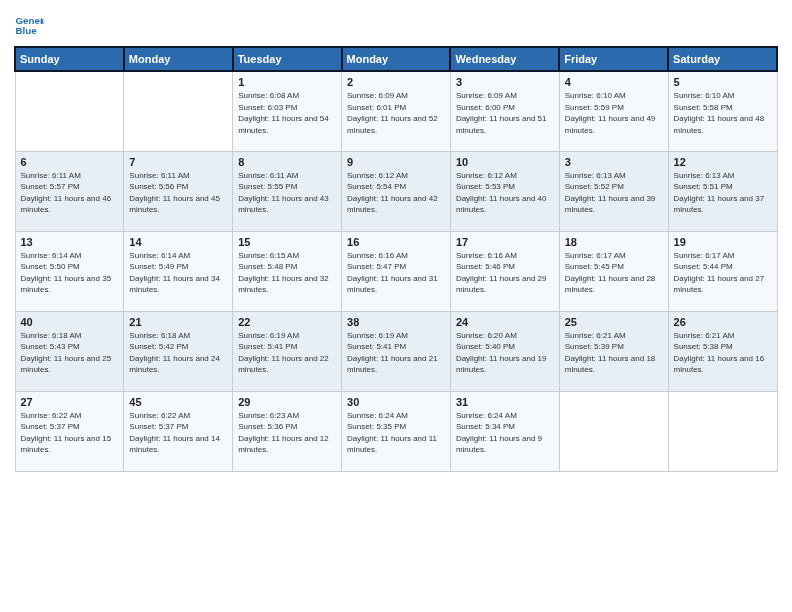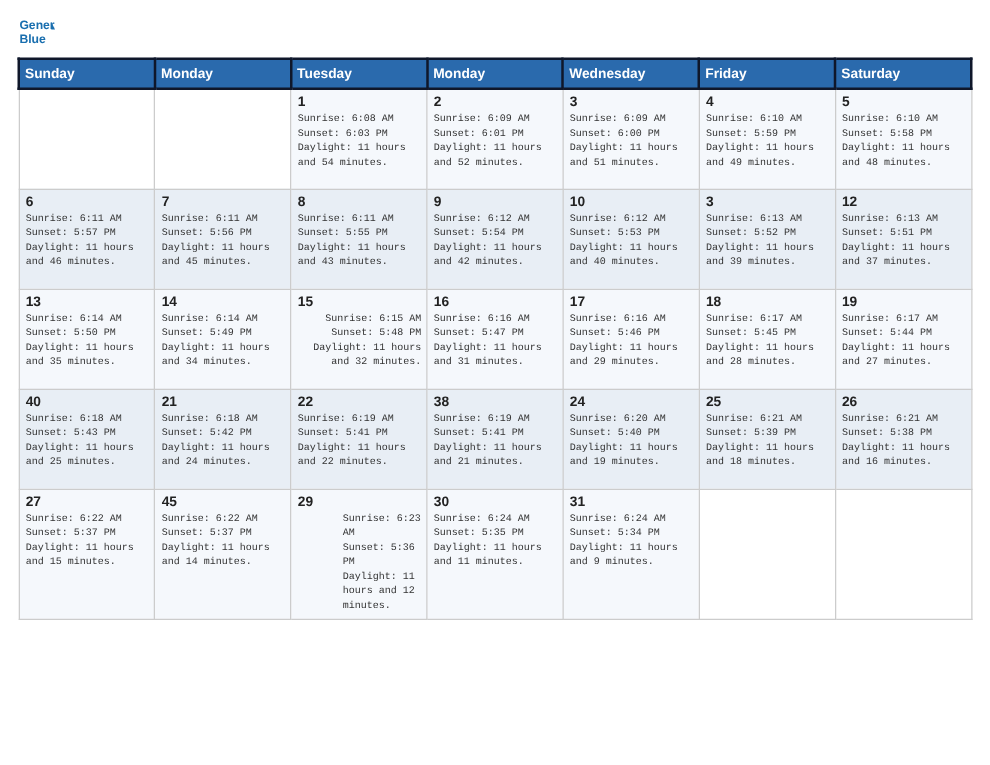--- a/index.html
+++ b/index.html
@@ -77,21 +77,20 @@
       font-size: 11px;
       font-weight: bold;
       color: #222;
       display: block;
       margin-bottom: 2px;
     }
     .day-info {
       font-size: 8px;
       color: #333;
       line-height: 1.45;
-      font-family: Liberation Mono, monospace;
     }
     .empty-cell {
       background: #fff !important;
     }
   </style>
 </head>
 <body>
 
 <div class="container">
   <div class="header">
@@ -207,21 +206,21 @@
 Daylight: 11 hours and 35 minutes.</div>
           </td>
           <td>
             <span class="day-num">14</span>
             <div class="day-info" style="white-space: pre-line;">Sunrise: 6:14 AM
 Sunset: 5:49 PM
 Daylight: 11 hours and 34 minutes.</div>
           </td>
           <td>
             <span class="day-num">15</span>
-            <div class="day-info" style="white-space: pre-line; text-align: right;">Sunrise: 6:15 AM
+            <div class="day-info" style="white-space: pre-line;">Sunrise: 6:15 AM
 Sunset: 5:48 PM
 Daylight: 11 hours and 32 minutes.</div>
           </td>
           <td>
             <span class="day-num">16</span>
             <div class="day-info" style="white-space: pre-line;">Sunrise: 6:16 AM
 Sunset: 5:47 PM
 Daylight: 11 hours and 31 minutes.</div>
           </td>
           <td>
@@ -295,21 +294,21 @@
 Daylight: 11 hours and 15 minutes.</div>
           </td>
           <td>
             <span class="day-num">45</span>
             <div class="day-info" style="white-space: pre-line;">Sunrise: 6:22 AM
 Sunset: 5:37 PM
 Daylight: 11 hours and 14 minutes.</div>
           </td>
           <td>
             <span class="day-num">29</span>
-            <div class="day-info" style="white-space: pre-line; margin-left: 36px;">Sunrise: 6:23 AM
+            <div class="day-info" style="white-space: pre-line;">Sunrise: 6:23 AM
 Sunset: 5:36 PM
 Daylight: 11 hours and 12 minutes.</div>
           </td>
           <td>
             <span class="day-num">30</span>
             <div class="day-info" style="white-space: pre-line;">Sunrise: 6:24 AM
 Sunset: 5:35 PM
 Daylight: 11 hours and 11 minutes.</div>
           </td>
           <td>

